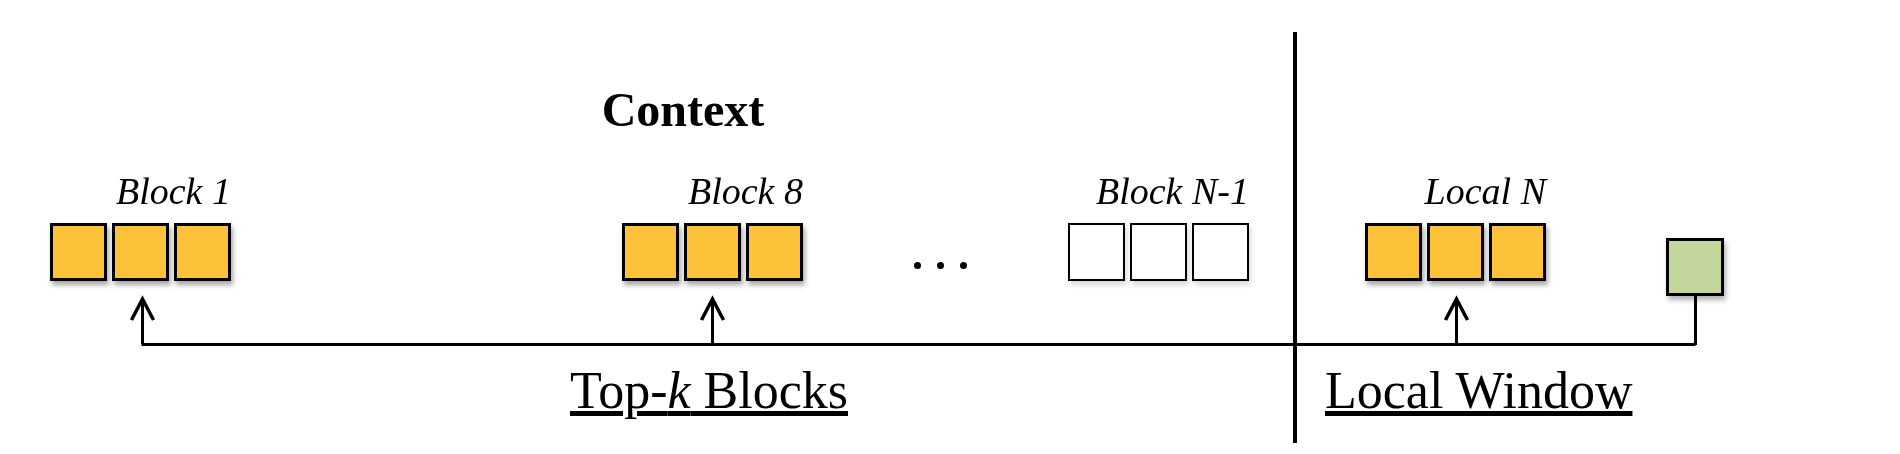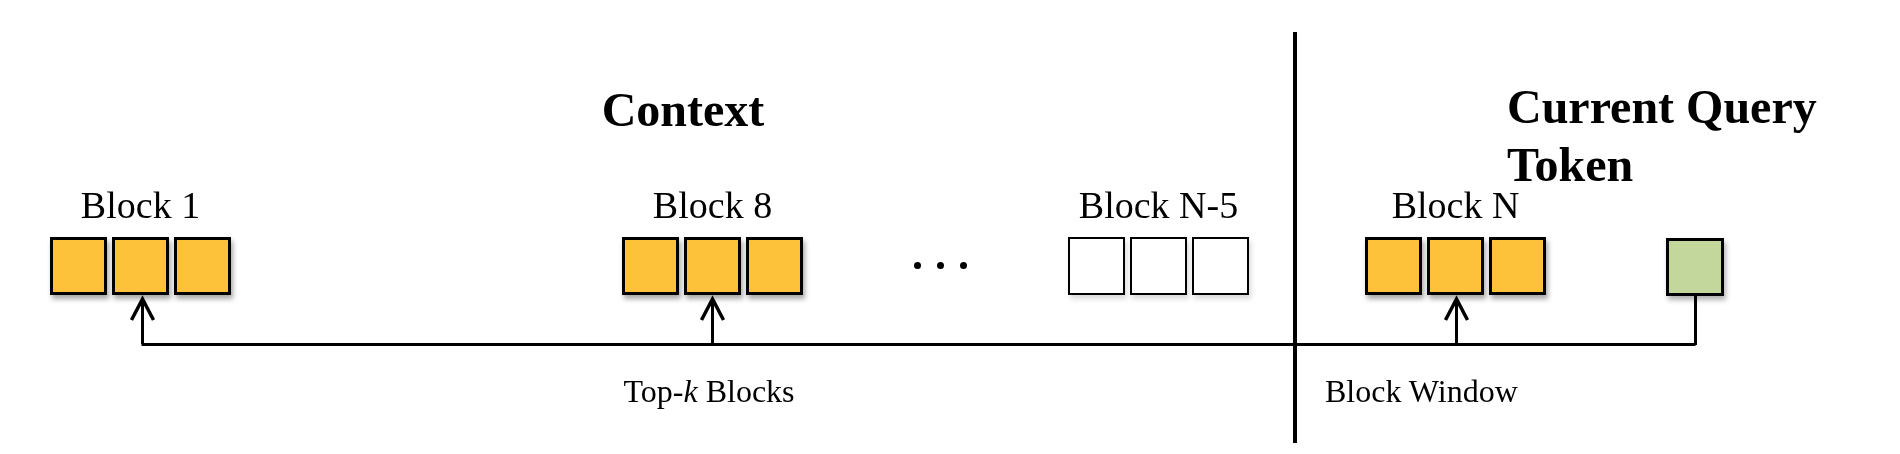--- a/index.html
+++ b/index.html
@@ -12,32 +12,33 @@
     color: #000000;
     font-family: "Liberation Serif", "DejaVu Serif", serif;
     overflow: hidden;
   }
 
   
   .title {
     position: absolute;
     font-weight: bold;
     font-size: 48px;
-    text-align: left;
+    text-align: right;
     transform: translateX(-50%);
   }
   .context-title { left: 683px; top: 82px; white-space: nowrap; }
   .query-title   { left: 1697px; top: 78px; width: 380px; line-height: 58px; }
 
   
   .block-group {
     position: absolute;
-    top: 185px;
+    top: 171px;
     width: 181px;
-    text-align: center;
+    text-align: right;
+    font-style: italic;
   }
   .block-label {
     font-size: 38px;
     line-height: 40px;
     white-space: nowrap;
   }
   .token-row {
     position: absolute;
     top: 52px;
     left: 0;
@@ -82,42 +83,42 @@
   .dot {
     width: 7px;
     height: 7px;
     border-radius: 50%;
     background: var(--line, #000);
   }
 
   
   .bottom-label {
     position: absolute;
-    font-size: 32px;
+    font-size: 52px;
     line-height: 46px;
     white-space: nowrap;
+    text-decoration: underline;
   }
   .topk-label  { left: 709px;  top: 368px; transform: translateX(-50%); }
   .local-label { left: 1325px; top: 368px; }
 
   
   .wires {
     position: absolute;
     inset: 0;
     pointer-events: none;
     color: var(--line, #000);
   }
 </style>
 </head>
 <body>
 
 <div class="canvas">
 
   <div class="title context-title">Context</div>
-  <div class="title query-title">Current Query Token</div>
 
   <div class="block-group" style="left:50px">
     <div class="block-label">Block 1</div>
     <div class="token-row">
       <div class="tok"></div>
       <div class="tok"></div>
       <div class="tok"></div>
     </div>
   </div>
 
@@ -131,30 +132,30 @@
     </div>
   </div>
 
   <div class="ellipsis">
     <div class="dot"></div>
     <div class="dot"></div>
     <div class="dot"></div>
   </div>
 
   <div class="block-group" style="left:1068px">
-    <div class="block-label">Block N-5</div>
+    <div class="block-label">Block N-1</div>
     <div class="token-row">
       <div class="tok empty"></div>
       <div class="tok empty"></div>
       <div class="tok empty"></div>
     </div>
   </div>
 
   <div class="block-group" style="left:1365px">
-    <div class="block-label">Block N</div>
+    <div class="block-label">Local N</div>
     <div class="token-row">
       <div class="tok"></div>
       <div class="tok"></div>
       <div class="tok"></div>
     </div>
   </div>
 
   <div class="query-token"></div>
 
   <svg class="wires" width="1900" height="454" viewBox="0 0 1900 454">
@@ -177,15 +178,15 @@
       </g>
 
       <g>
         <path d="M1456.5,344 V301" stroke-width="3"></path>
         <path d="M1445.5,320 L1456.5,299 L1467.5,320" stroke-width="3.5"></path>
       </g>
     </g>
   </svg>
 
   <div class="bottom-label topk-label"><span>Top-</span><i>k</i><span> Blocks</span></div>
-  <div class="bottom-label local-label">Block Window</div>
+  <div class="bottom-label local-label">Local Window</div>
 
 </div>
 
 </body></html>

